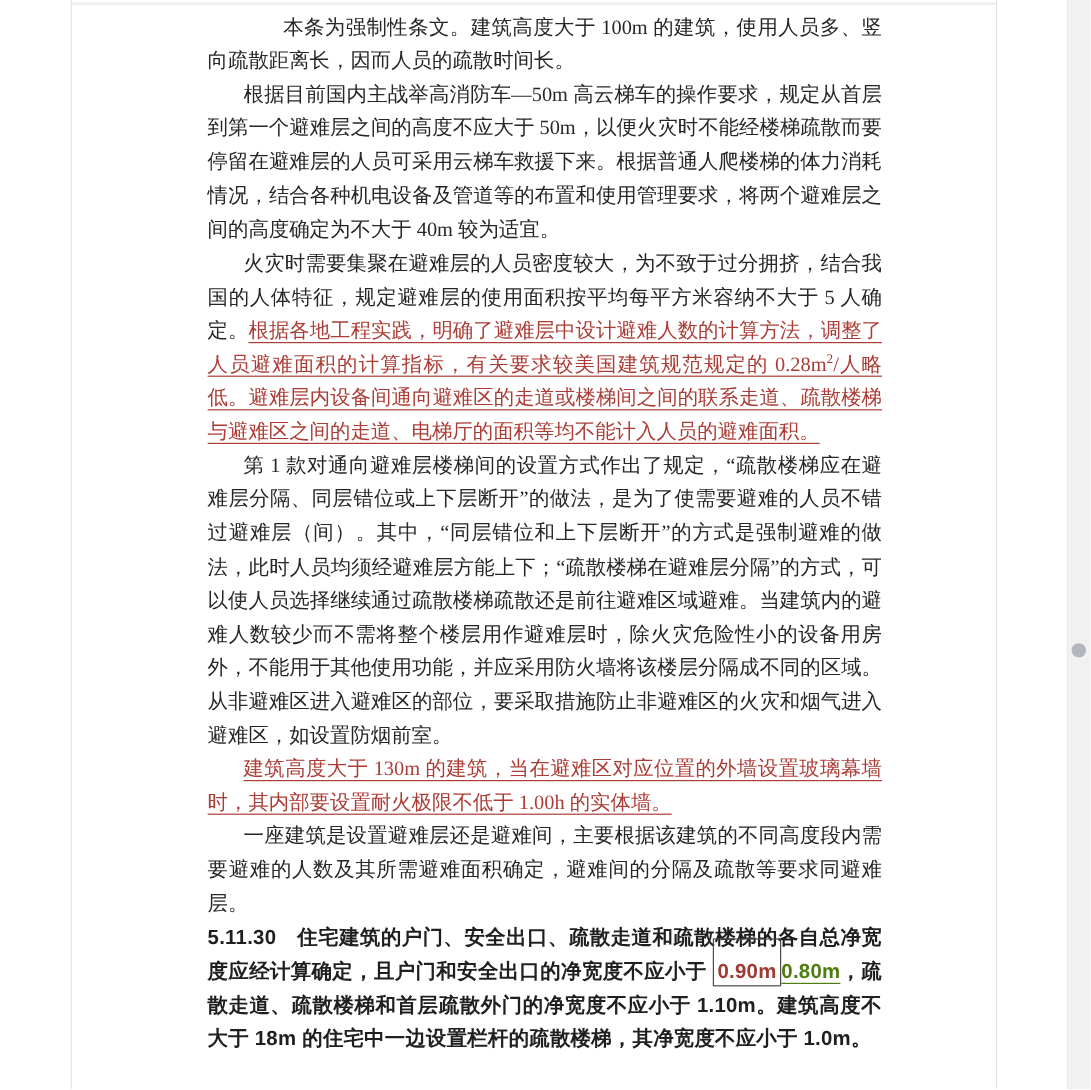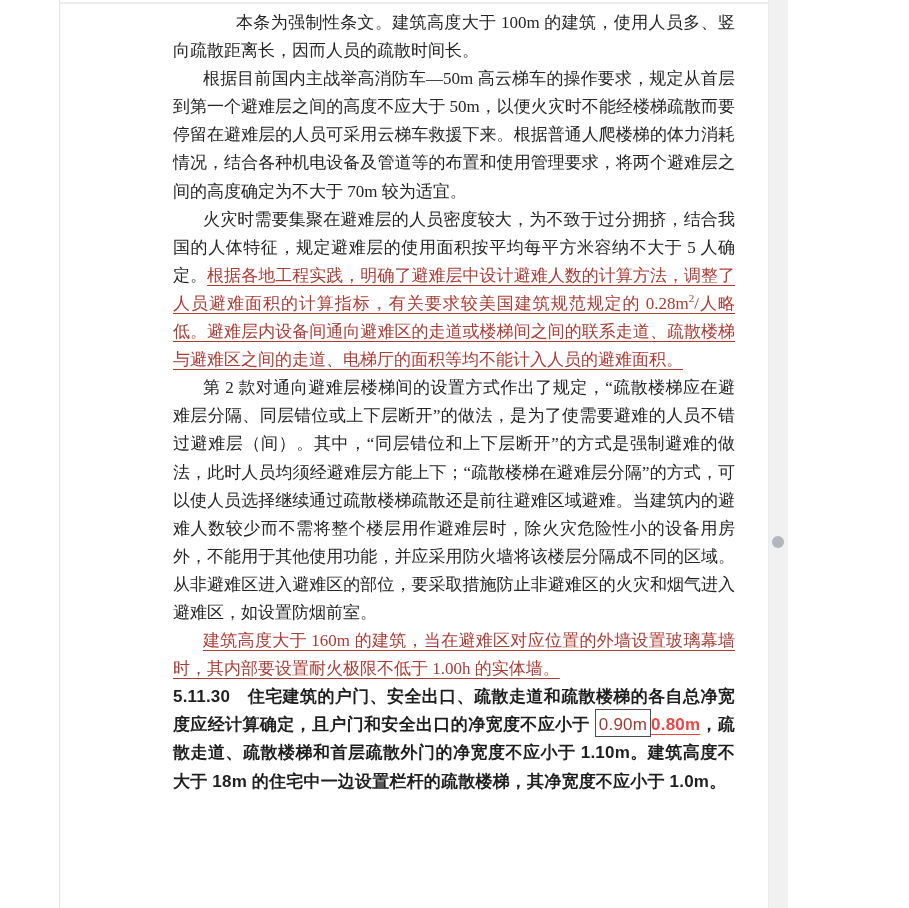--- a/index.html
+++ b/index.html
@@ -6,21 +6,21 @@
     margin: 0;
     padding: 0;
     background: #ffffff;
     width: 909px;
     height: 908px;
     overflow: hidden;
     font-family: "Liberation Serif", "DejaVu Serif", serif;
   }
   .viewport {
     position: relative;
-    width: 788px;
+    width: 909px;
     height: 908px;
     background: #ffffff;
     overflow: hidden;
   }
   .page-edge {
     position: absolute;
     top: 0;
     bottom: 0;
     width: 1px;
     background: #e4e4e4;
@@ -61,27 +61,27 @@
     text-decoration: underline;
     text-underline-offset: 4px;
     text-decoration-thickness: 1.2px;
   }
   .run.red sup {
     font-size: 11px;
     line-height: 0;
   }
   .run.red-boxed {
     color: #a03a33;
-    font-weight: 400;
+    font-weight: 700;
     border: 1.5px solid #4c4c4c;
-    padding: 5px 3px 2px 3px;
+    padding: 17px 3px 2px 3px;
     text-decoration: none;
   }
   .run.red-after-box {
-    color: #ef4444;
+    color: #4d7c0f;
     text-decoration: underline;
     text-underline-offset: 4px;
     text-decoration-thickness: 1.2px;
     font-weight: 600;
   }
   .scrollbar-track {
     position: absolute;
     top: 0;
     right: 0;
     width: 19px;
@@ -102,23 +102,24 @@
 </head>
 <body>
 
 <div class="viewport">
   <div class="page-top-line"></div>
   <div class="page-edge left"></div>
   <div class="page-edge right"></div>
 
   <div class="doc">
       <p class="para indent-wide"><span class="run normal">本条为强制性条文。建筑高度大于 100m 的建筑，使用人员多、竖向疏散距离长，因而人员的疏散时间长。</span></p>
-      <p class="para indent-std"><span class="run normal">根据目前国内主战举高消防车—50m 高云梯车的操作要求，规定从首层到第一个避难层之间的高度不应大于 50m，以便火灾时不能经楼梯疏散而要停留在避难层的人员可采用云梯车救援下来。根据普通人爬楼梯的体力消耗情况，结合各种机电设备及管道等的布置和使用管理要求，将两个避难层之间的高度确定为不大于 70m 较为适宜。</span></p>
+      <p class="para indent-std"><span class="run normal">根据目前国内主战举高消防车—50m 高云梯车的操作要求，规定从首层到第一个避难层之间的高度不应大于 50m，以便火灾时不能经楼梯疏散而要停留在避难层的人员可采用云梯车救援下来。根据普通人爬楼梯的体力消耗情况，结合各种机电设备及管道等的布置和使用管理要求，将两个避难层之间的高度确定为不大于 40m 较为适宜。</span></p>
       <p class="para indent-std"><span class="run normal">火灾时需要集聚在避难层的人员密度较大，为不致于过分拥挤，结合我国的人体特征，规定避难层的使用面积按平均每平方米容纳不大于 5 人确定。</span><span class="run red">根据各地工程实践，明确了避难层中设计避难人数的计算方法，调整了人员避难面积的计算指标，有关要求较美国建筑规范规定的 0.28m</span><span class="run red"><sup>2</sup></span><span class="run red">/人略低。避难层内设备间通向避难区的走道或楼梯间之间的联系走道、疏散楼梯与避难区之间的走道、电梯厅的面积等均不能计入人员的避难面积。</span></p>
-      <p class="para indent-std"><span class="run normal">第 2 款对通向避难层楼梯间的设置方式作出了规定，“疏散楼梯应在避难层分隔、同层错位或上下层断开”的做法，是为了使需要避难的人员不错过避难层（间）。其中，“同层错位和上下层断开”的方式是强制避难的做法，此时人员均须经避难层方能上下；“疏散楼梯在避难层分隔”的方式，可以使人员选择继续通过疏散楼梯疏散还是前往避难区域避难。当建筑内的避难人数较少而不需将整个楼层用作避难层时，除火灾危险性小的设备用房外，不能用于其他使用功能，并应采用防火墙将该楼层分隔成不同的区域。从非避难区进入避难区的部位，要采取措施防止非避难区的火灾和烟气进入避难区，如设置防烟前室。</span></p>
-      <p class="para indent-std"><span class="run red">建筑高度大于 160m 的建筑，当在避难区对应位置的外墙设置玻璃幕墙时，其内部要设置耐火极限不低于 1.00h 的实体墙。</span></p>
+      <p class="para indent-std"><span class="run normal">第 1 款对通向避难层楼梯间的设置方式作出了规定，“疏散楼梯应在避难层分隔、同层错位或上下层断开”的做法，是为了使需要避难的人员不错过避难层（间）。其中，“同层错位和上下层断开”的方式是强制避难的做法，此时人员均须经避难层方能上下；“疏散楼梯在避难层分隔”的方式，可以使人员选择继续通过疏散楼梯疏散还是前往避难区域避难。当建筑内的避难人数较少而不需将整个楼层用作避难层时，除火灾危险性小的设备用房外，不能用于其他使用功能，并应采用防火墙将该楼层分隔成不同的区域。从非避难区进入避难区的部位，要采取措施防止非避难区的火灾和烟气进入避难区，如设置防烟前室。</span></p>
+      <p class="para indent-std"><span class="run red">建筑高度大于 130m 的建筑，当在避难区对应位置的外墙设置玻璃幕墙时，其内部要设置耐火极限不低于 1.00h 的实体墙。</span></p>
+      <p class="para indent-std"><span class="run normal">一座建筑是设置避难层还是避难间，主要根据该建筑的不同高度段内需要避难的人数及其所需避难面积确定，避难间的分隔及疏散等要求同避难层。</span></p>
       <p class="para indent-none bold"><span class="run normal">5.11.30　住宅建筑的户门、安全出口、疏散走道和疏散楼梯的各自总净宽度应经计算确定，且户门和安全出口的净宽度不应小于 </span><span class="run red-boxed">0.90m</span><span class="run red-after-box">0.80m</span><span class="run normal">，疏散走道、疏散楼梯和首层疏散外门的净宽度不应小于 1.10m。建筑高度不大于 18m 的住宅中一边设置栏杆的疏散楼梯，其净宽度不应小于 1.0m。</span></p>
     </div>
 
   <div class="scrollbar-track">
     <div class="scrollbar-thumb"></div>
   </div>
 </div>
 
 </body></html>

